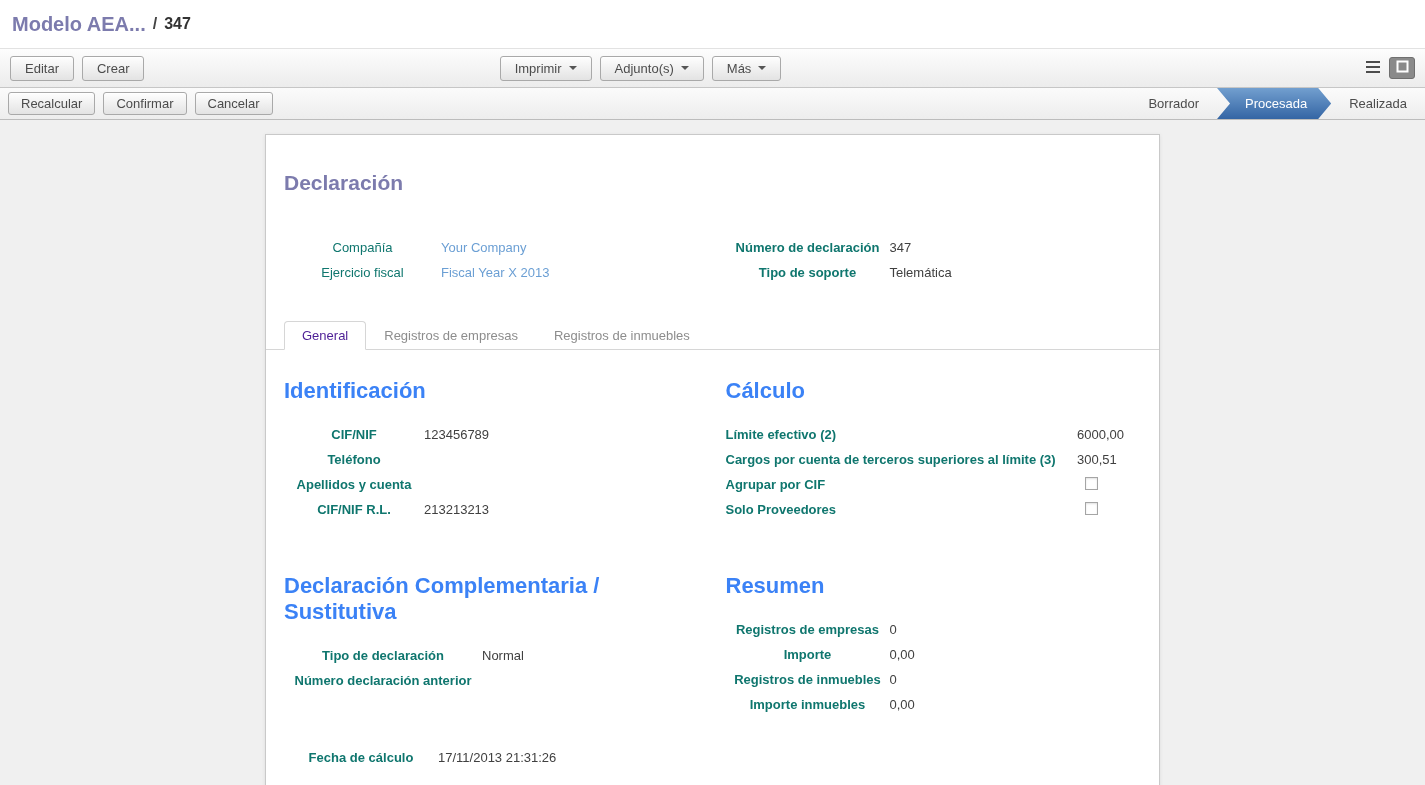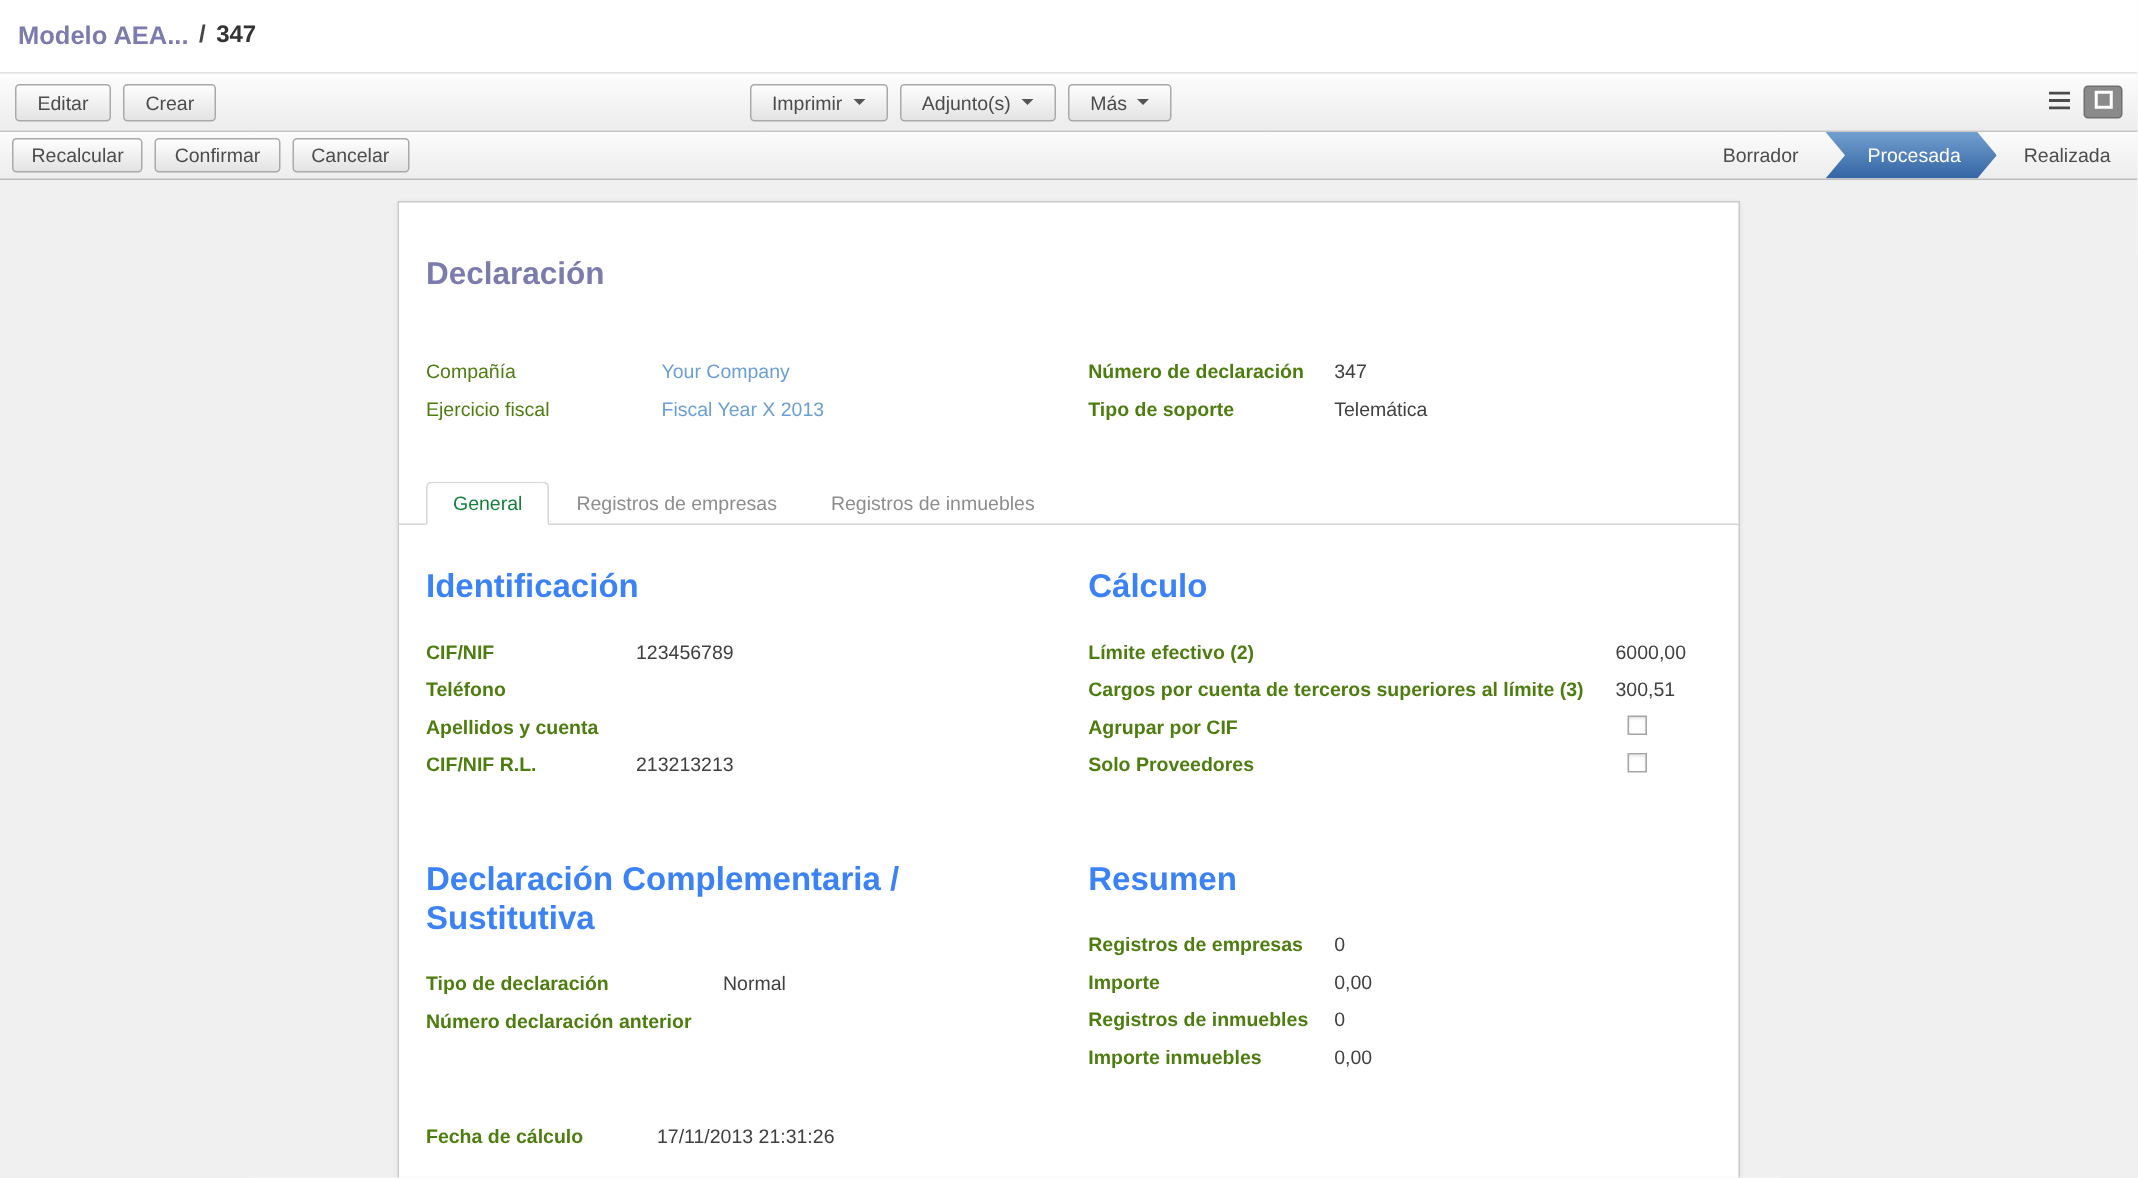--- a/index.html
+++ b/index.html
@@ -9,21 +9,21 @@
     font-size:13px;
     color:#4c4c4c;
     background:#f0f0f0;
   }
 
   
   .breadcrumb-bar {
     height:48px; background:#ffffff;
     display:flex; align-items:center; padding:0 12px;
   }
-  .bc-link { color:#7c7bad; font-weight:bold; font-size:17px; cursor:pointer; }
+  .bc-link { color:#7c7bad; font-weight:bold; font-size:20px; cursor:pointer; }
   .bc-sep { margin:0 7px; font-size:16px; font-weight:bold; color:#444; }
   .bc-current { font-size:16px; font-weight:bold; color:#333; }
 
   
   .toolbar {
     height:40px;
     background:linear-gradient(#fdfdfd,#ececec);
     border-top:1px solid #e2e2e2;
     border-bottom:1px solid #c6c6c6;
     display:flex; align-items:center; padding:0 10px;
@@ -86,21 +86,21 @@
     padding:16px 18px 30px;
   }
   .sheet-title {
     color:#7c7bad; font-size:21px; font-weight:bold;
     margin:20px 0 40px 0;
   }
 
   .group-row { display:grid; grid-template-columns:1fr 1fr; column-gap:26px; }
 
   .field-row { display:flex; align-items:center; min-height:25px; }
-  .field-label { font-weight:bold; color:#4d7c0f; flex-shrink:0; white-space:nowrap; }
+  .field-label { font-weight:bold; color:#0f766e; flex-shrink:0; white-space:nowrap;text-align:center; }
   .field-label.plain { font-weight:normal; }
   .field-value { color:#404040; }
   .field-value.link { color:#6b9fd4; cursor:pointer; }
 
   .lbl-140 { width:140px; }
   .lbl-154 { width:154px; }
   .lbl-157 { width:157px; }
   .lbl-164 { width:164px; }
   .lbl-198 { width:198px; }
 
@@ -115,21 +115,21 @@
   
   .tabs {
     display:flex; margin:36px -18px 0 -18px; padding-left:18px;
     border-bottom:1px solid #d6d6d6;
   }
   .tab {
     padding:6px 17px; color:#8d8d8d; cursor:pointer;
     border:1px solid transparent; margin-bottom:-1px; font-size:13px;
   }
   .tab.active {
-    background:#fff; color:#15803d;
+    background:#fff; color:#4c1d95;
     border:1px solid #d6d6d6; border-bottom-color:#fff;
     border-radius:4px 4px 0 0;
   }
   .tab-content { padding-top:28px; }
 
   .section-title {
     color:#3b82f6; font-size:22px; font-weight:bold; margin-bottom:18px;
   }
   .row2 { margin-top:51px; }
   .footer-row { margin-top:28px; }

